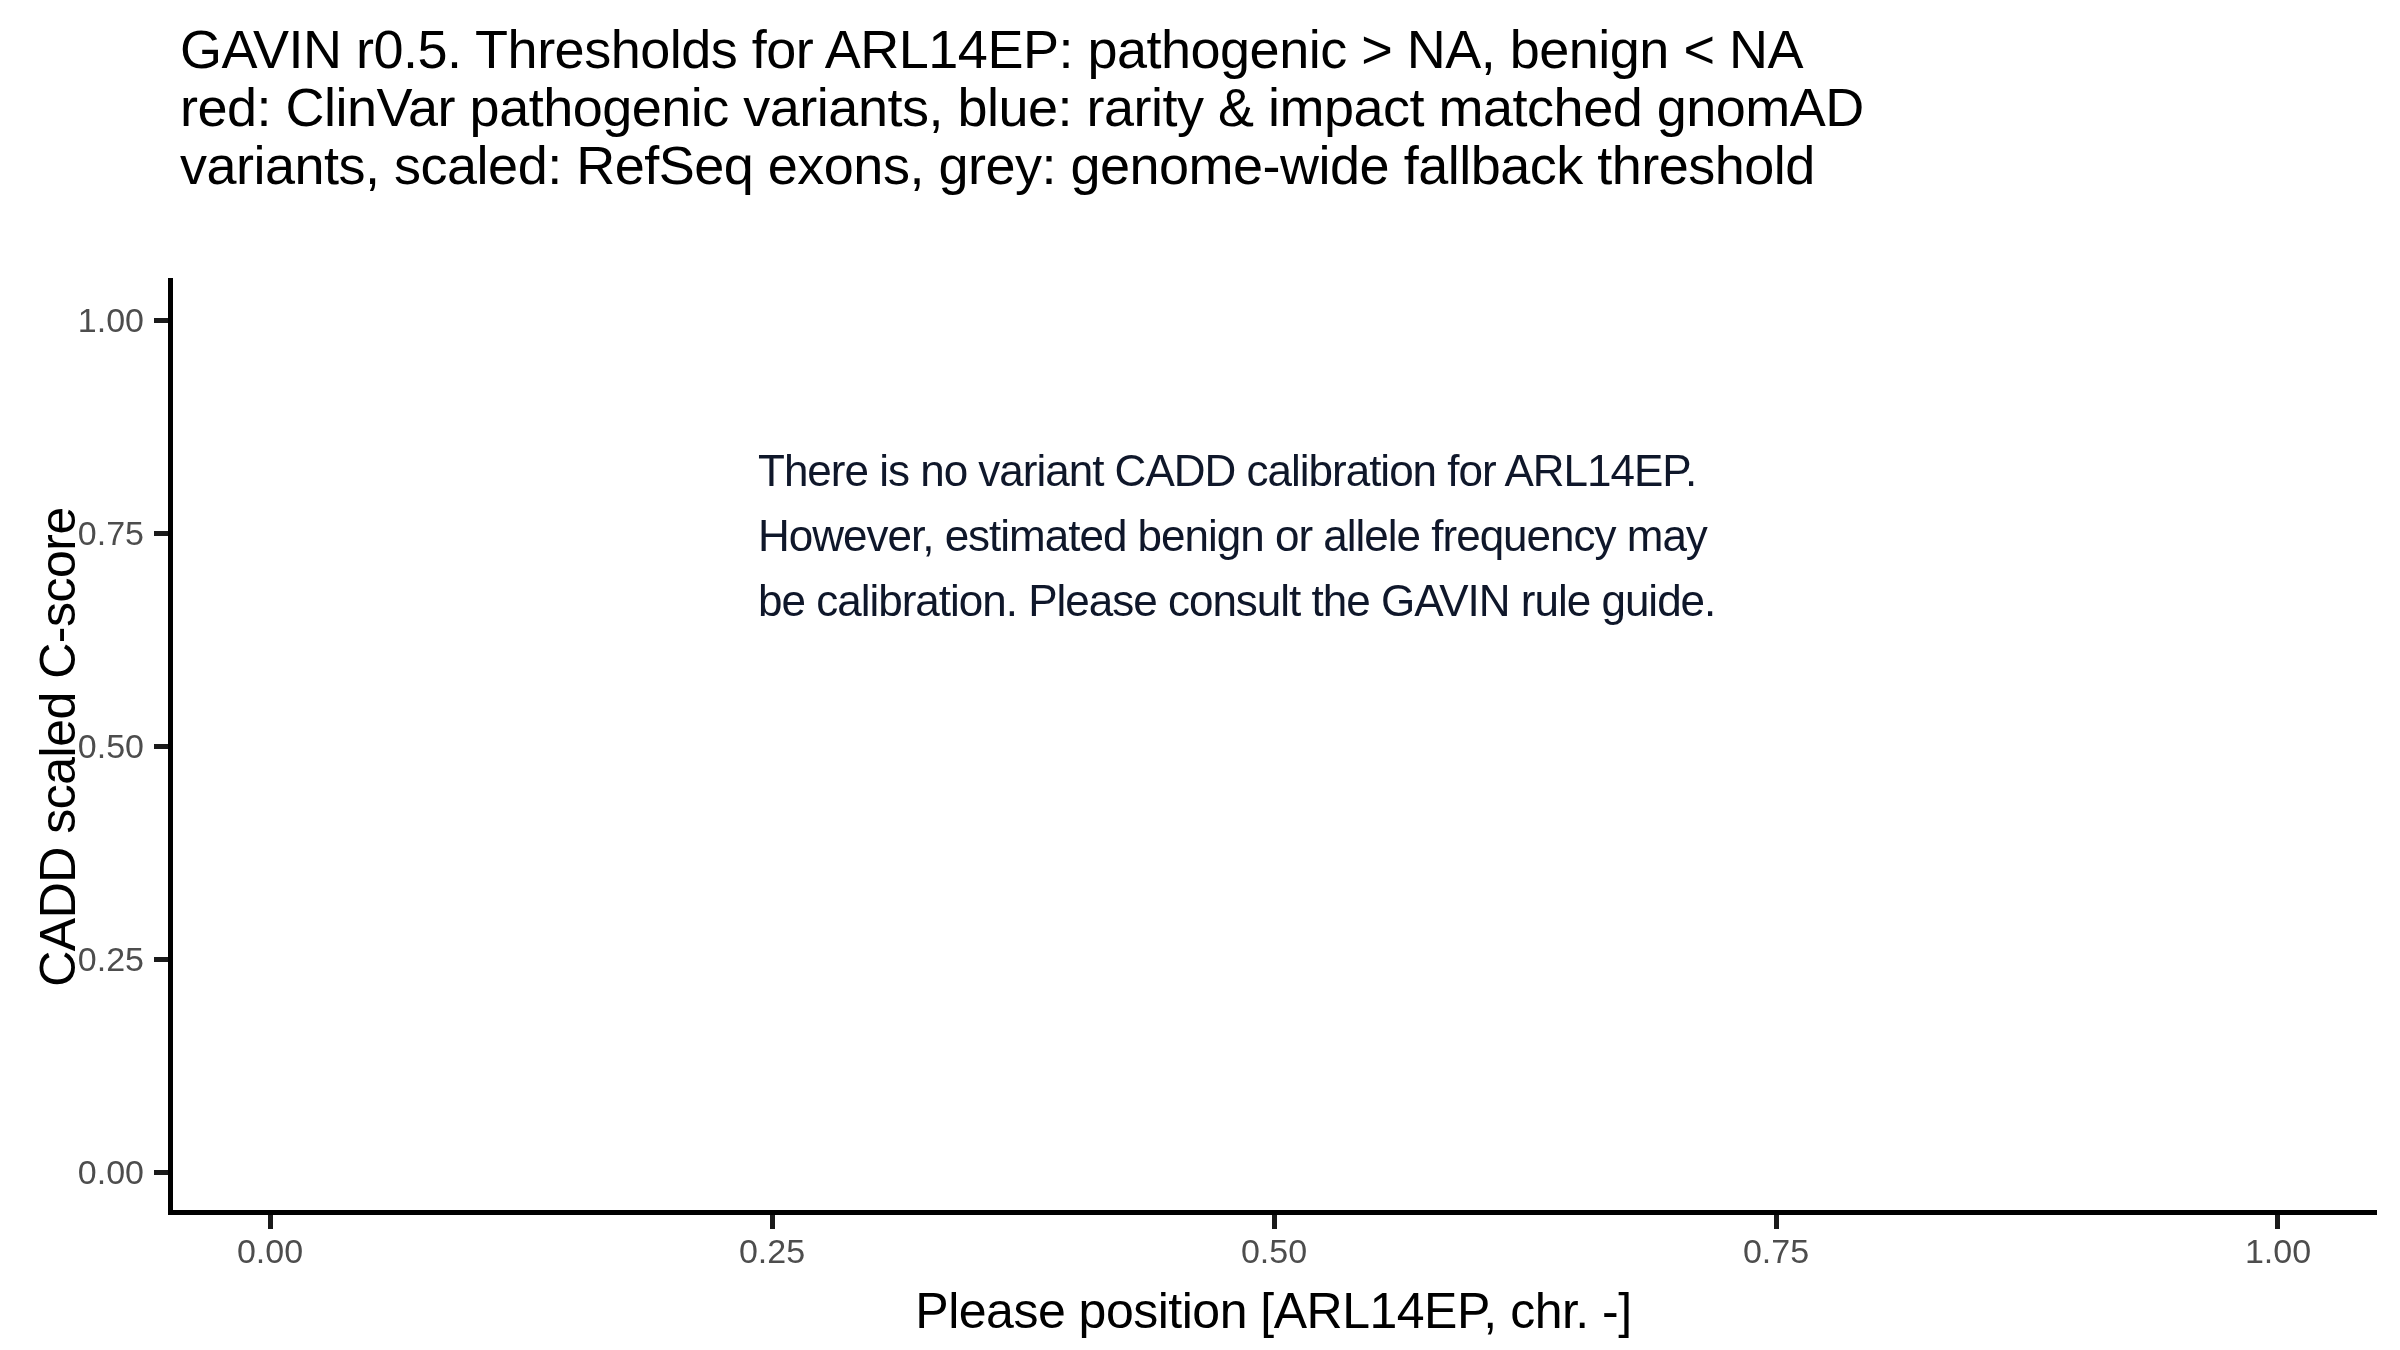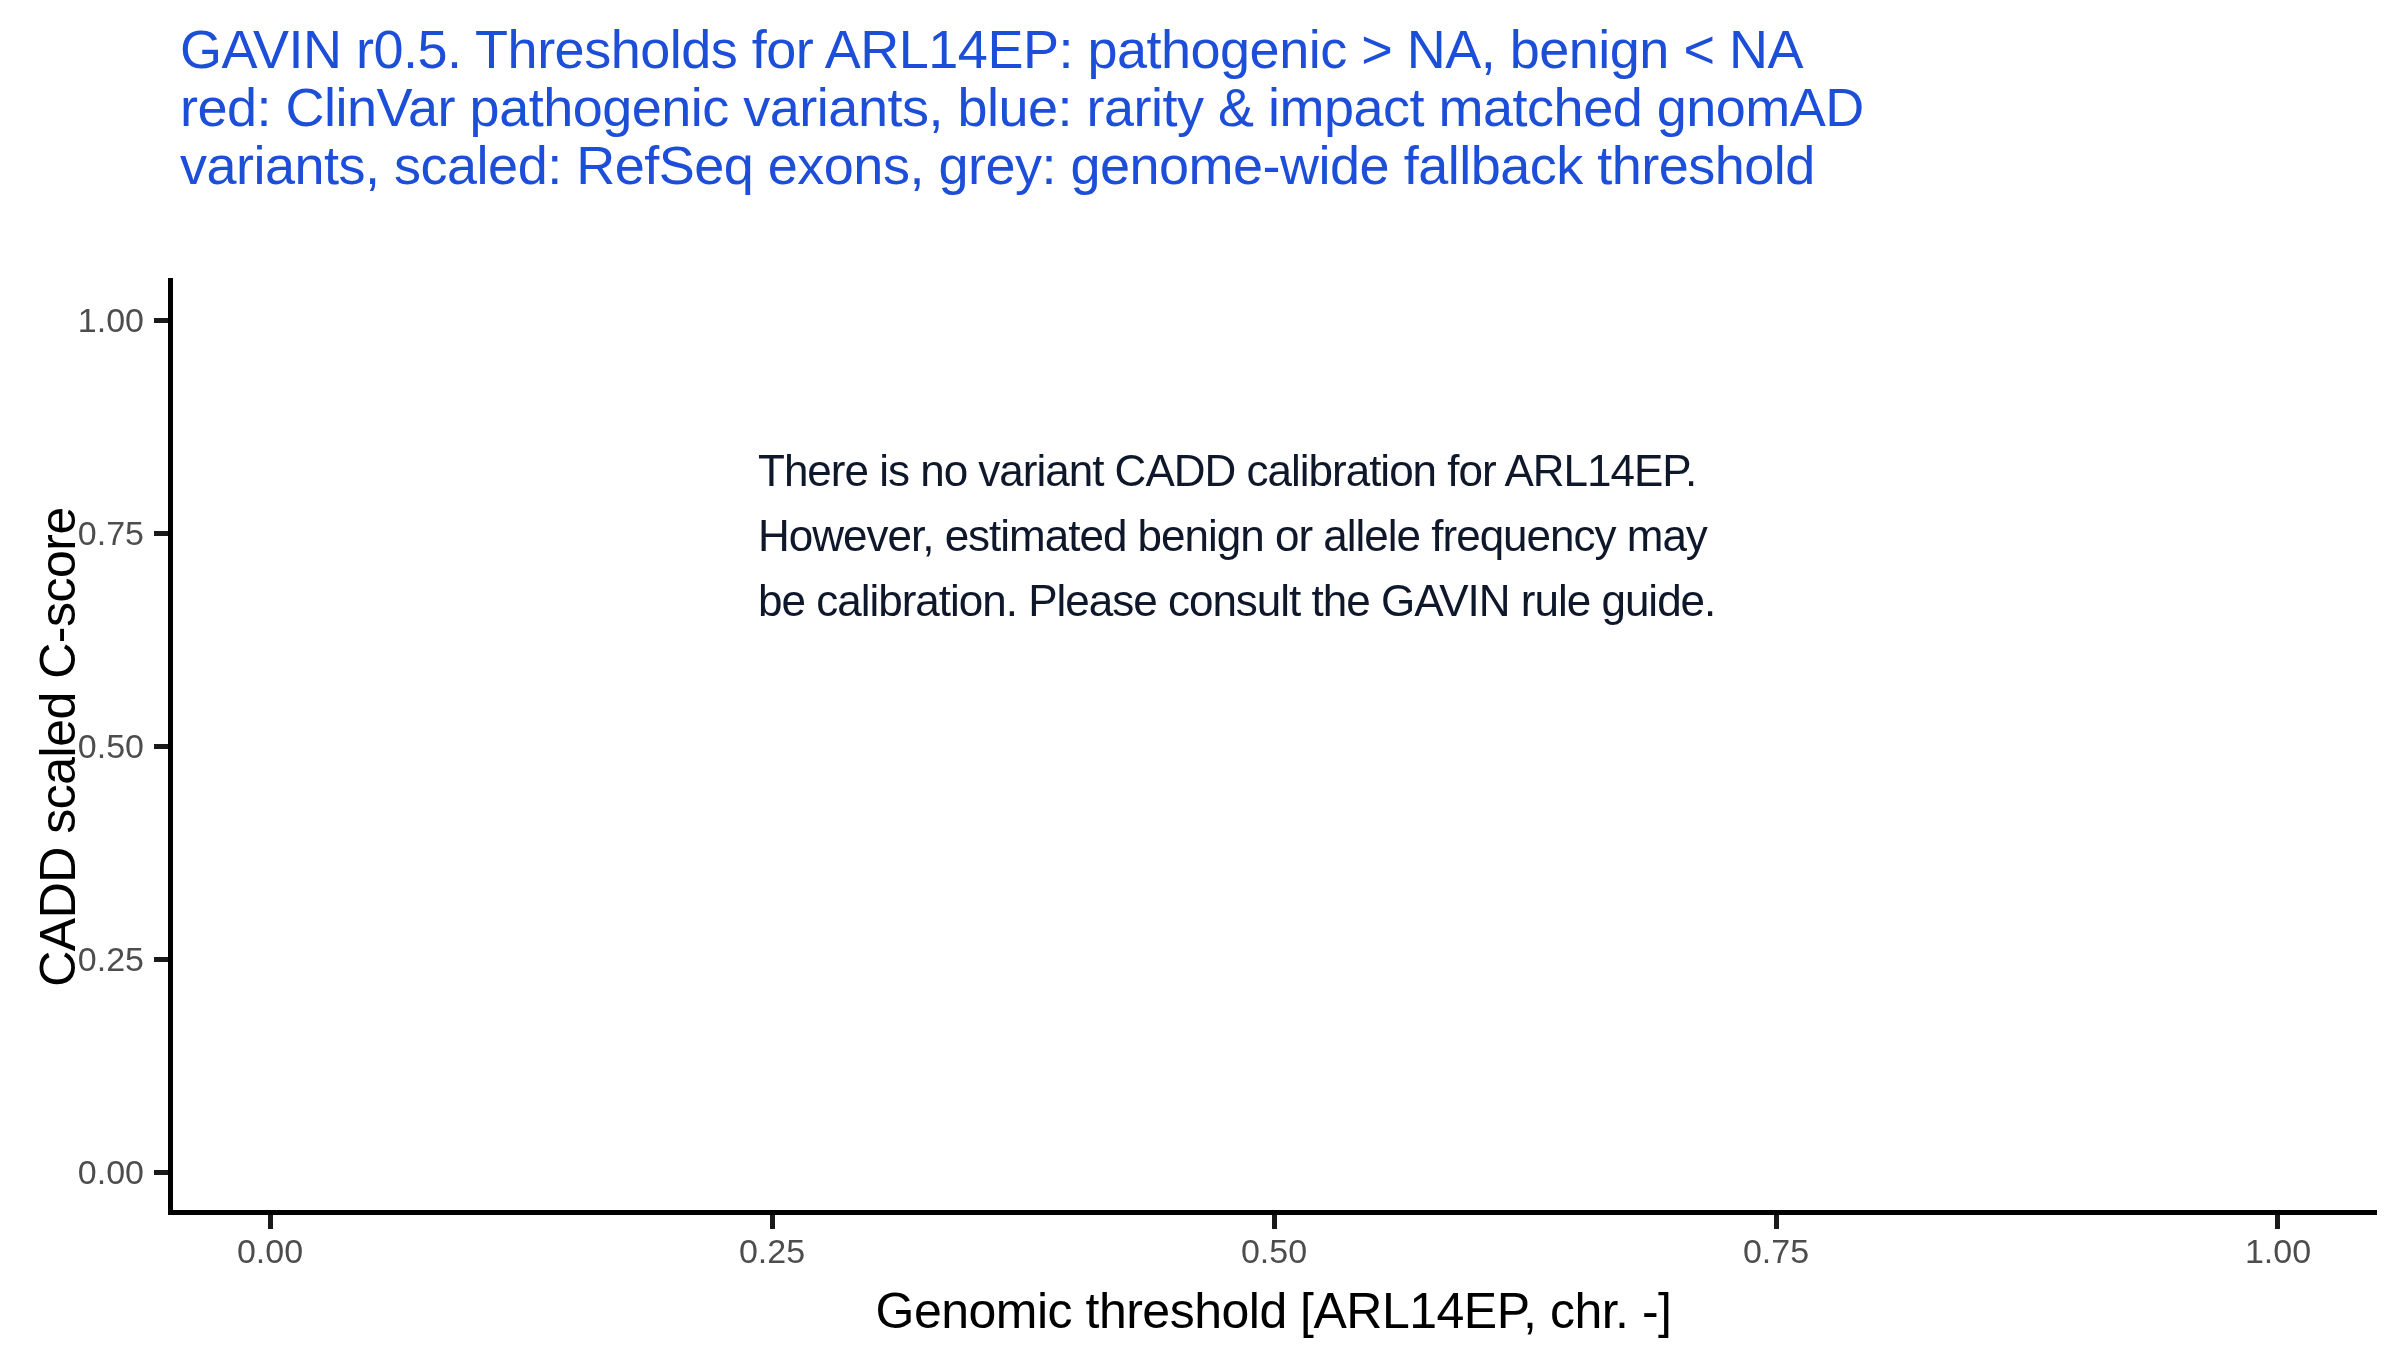--- a/index.html
+++ b/index.html
@@ -17,21 +17,21 @@
     height: 1350px;
     background: #ffffff;
   }
   
   .plot-title {
     position: absolute;
     left: 180px;
     top: 20px;
     font-size: 54px;
     line-height: 58px;
-    color: #1d4ed8;
+    color: #000000;
     letter-spacing: -0.5px;
     white-space: nowrap;
   }
   
   .panel {
     position: absolute;
     left: 168px;
     top: 278px;
     width: 2209px;
     height: 937px;
@@ -149,16 +149,16 @@
   <div class="tick-x" style="left:1272px"></div>
   <div class="tick-x" style="left:1774px"></div>
   <div class="tick-x" style="left:2275px"></div>
 
   <div class="xlab" style="left:190px">0.00</div>
   <div class="xlab" style="left:692px">0.25</div>
   <div class="xlab" style="left:1194px">0.50</div>
   <div class="xlab" style="left:1696px">0.75</div>
   <div class="xlab" style="left:2198px">1.00</div>
 
-  <div class="x-axis-title">Genomic threshold [ARL14EP, chr. -]</div>
+  <div class="x-axis-title">Please position [ARL14EP, chr. -]</div>
   <div class="y-axis-title">CADD scaled C-score</div>
 
 </div>
 
 </body></html>

